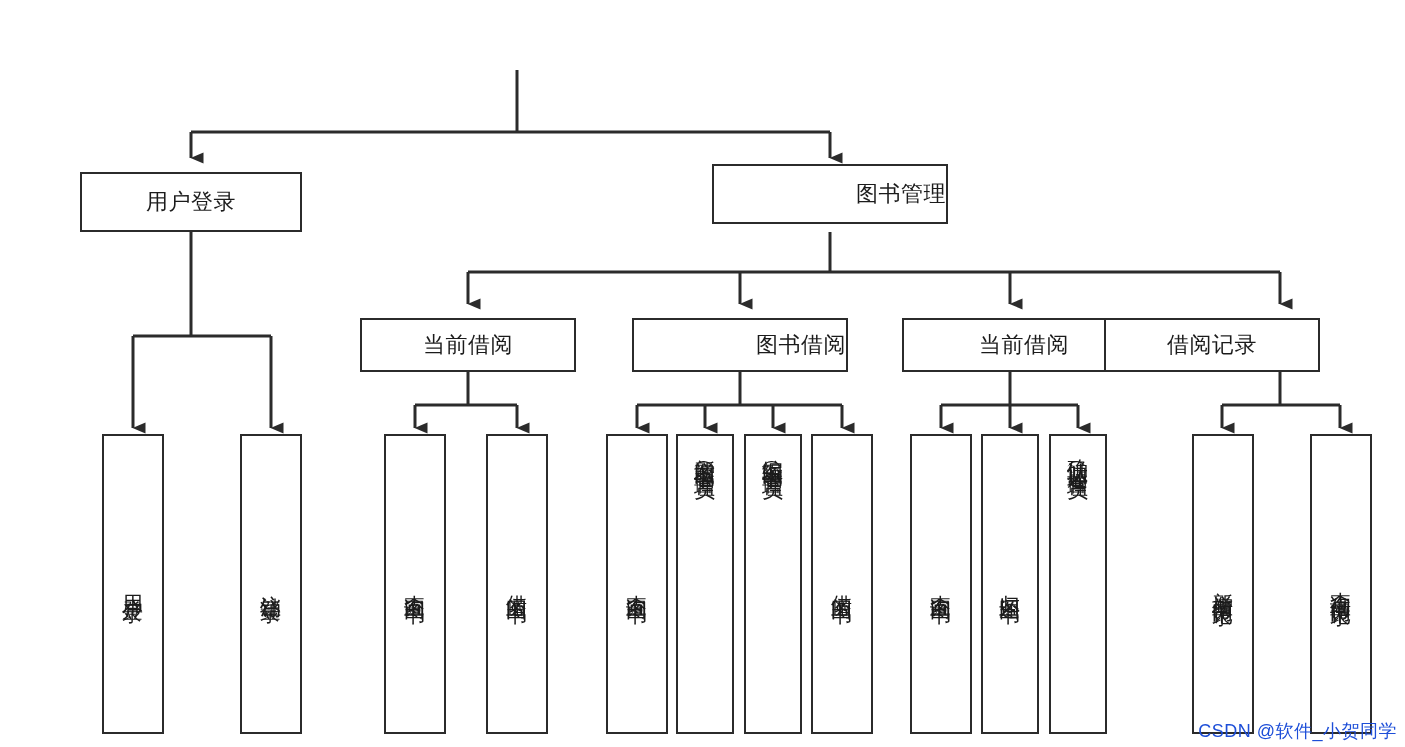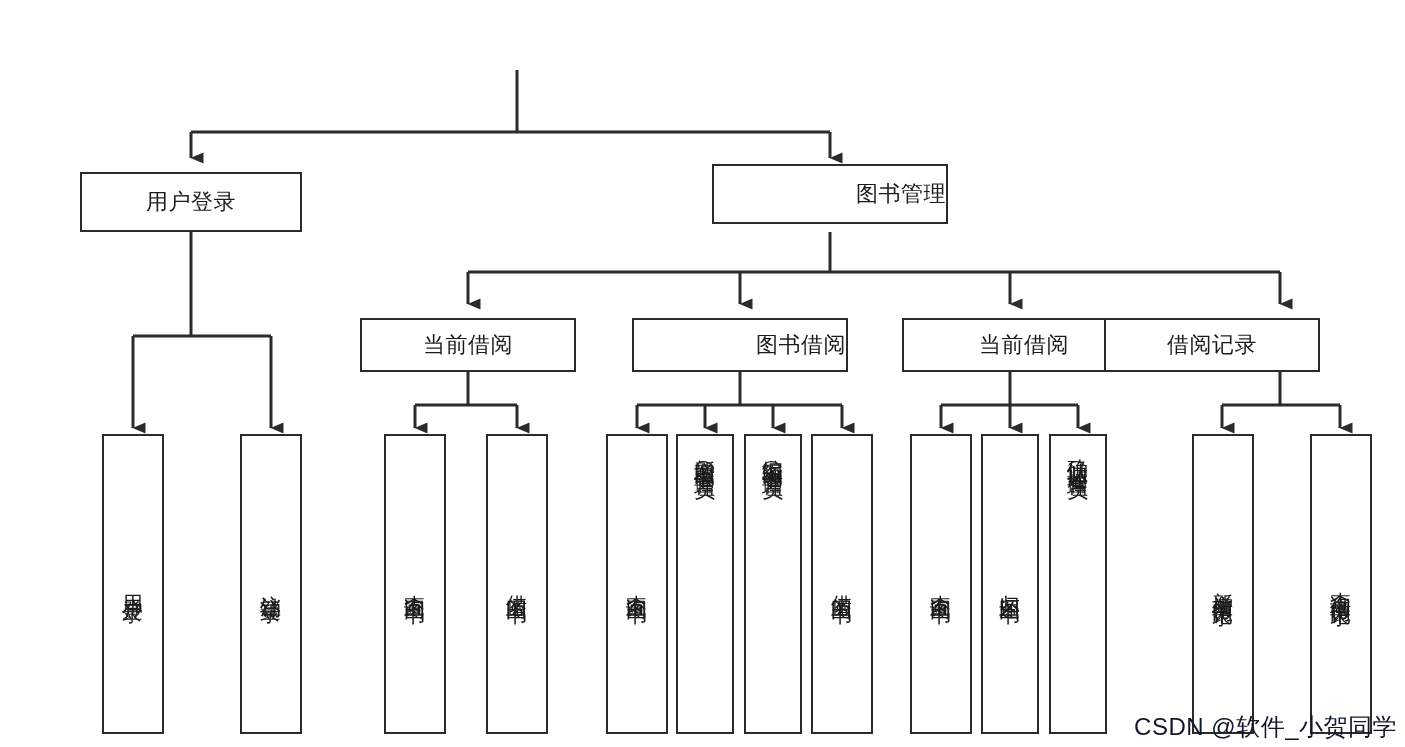--- a/index.html
+++ b/index.html
@@ -63,22 +63,22 @@
     white-space: pre-wrap;
   }
   .node.vert.centered {
     align-items: center;
     padding-top: 0;
   }
   #watermark {
     position: absolute;
     right: 8px;
     bottom: 4px;
-    font-size: 24px;
-    color: #0f172a;
+    font-size: 18px;
+    color: #1d4ed8;
     white-space: nowrap;
     letter-spacing: 0.5px;
   }
 </style>
 </head>
 <body>
 
 <div id="stage">
 
   <svg id="edges" viewBox="0 0 1405 747" xmlns="http://www.w3.org/2000/svg">

